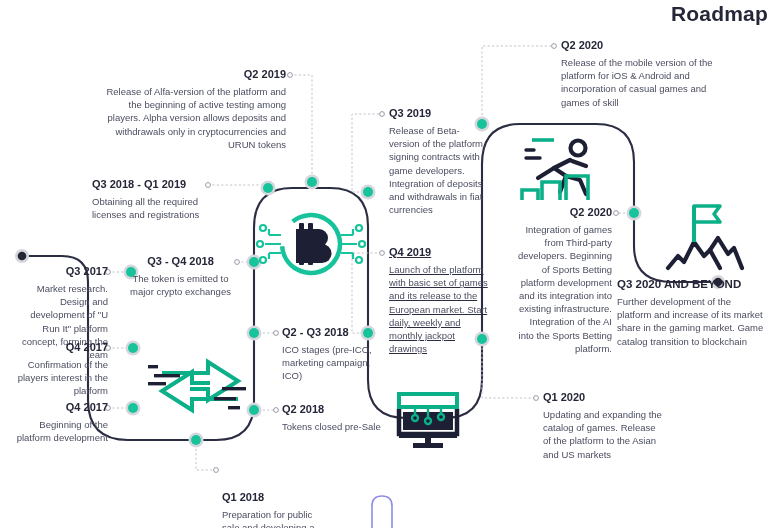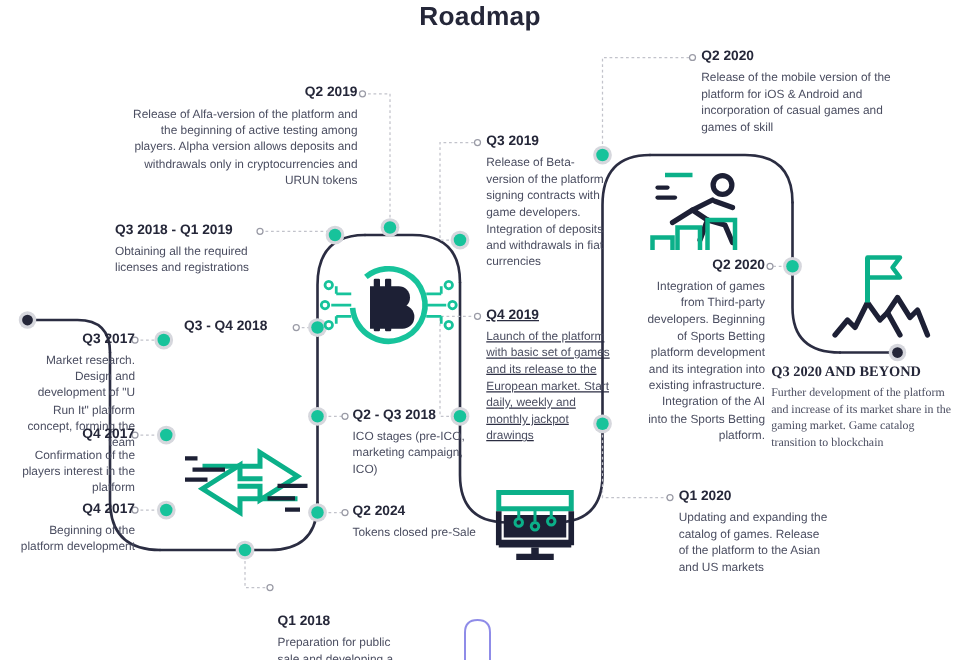--- a/index.html
+++ b/index.html
@@ -13,21 +13,21 @@
     background: #ffffff;
     overflow: hidden;
     font-family: "Liberation Sans", sans-serif;
     color: #2b2d42;
   }
   #page-title {
     position: absolute;
     top: 2px;
     left: 0;
     width: 768px;
-    text-align: center;
+    text-align: right;
     font-size: 21px;
     font-weight: bold;
     letter-spacing: .2px;
     color: #252739;
   }
   svg.layer {
     position: absolute;
     top: 0; left: 0;
     width: 768px; height: 528px;
     overflow: visible;
@@ -293,31 +293,32 @@
     <p class="q">Q4 2017</p>
     <p class="d">Beginning of the platform development</p>
   </div>
 
   <div class="ms left-al" style="left:222px; top:491px; width:110px;">
     <p class="q">Q1 2018</p>
     <p class="d">Preparation for public sale and developing a smart contract</p>
   </div>
 
   <div class="ms left-al" style="left:282px; top:403px; width:120px;">
-    <p class="q">Q2 2024</p>
+    <p class="q">Q2 2018</p>
     <p class="d">Tokens closed pre-Sale</p>
   </div>
 
   <div class="ms left-al" style="left:282px; top:326px; width:98px;">
     <p class="q">Q2 - Q3 2018</p>
     <p class="d">ICO stages (pre-ICO, marketing campaign, ICO)</p>
   </div>
 
   <div class="ms right-al" style="left:128px; top:255px; width:105px;text-align:center;">
     <p class="q">Q3 - Q4 2018</p>
+    <p class="d">The token is emitted to major crypto exchanges</p>
   </div>
 
   <div class="ms left-al" style="left:92px; top:178px; width:130px;">
     <p class="q">Q3 2018 - Q1 2019</p>
     <p class="d">Obtaining all the required licenses and registrations</p>
   </div>
 
   <div class="ms right-al" style="left:104px; top:68px; width:182px;">
     <p class="q">Q2 2019</p>
     <p class="d">Release of Alfa-version of the platform and the beginning of active testing among players. Alpha version allows deposits and withdrawals only in cryptocurrencies and URUN tokens</p>
@@ -341,18 +342,18 @@
   <div class="ms right-al" style="left:518px; top:206px; width:94px;">
     <p class="q">Q2 2020</p>
     <p class="d">Integration of games from Third-party developers. Beginning of Sports Betting platform development and its integration into existing infrastructure. Integration of the AI into the Sports Betting platform.</p>
   </div>
 
   <div class="ms left-al" style="left:543px; top:391px; width:122px;">
     <p class="q">Q1 2020</p>
     <p class="d">Updating and expanding the catalog of games. Release of the platform to the Asian and US markets</p>
   </div>
 
-  <div class="ms left-al" style="left:617px; top:292px; width:148px;font-family:Liberation Serif, serif;">
+  <div class="ms left-al" style="left:617px; top:278px; width:148px;">
     <p class="q big">Q3 2020 AND BEYOND</p>
     <p class="d">Further development of the platform and increase of its market share in the gaming market. Game catalog transition to blockchain</p>
   </div>
 
 </div>
 
 </body></html>

